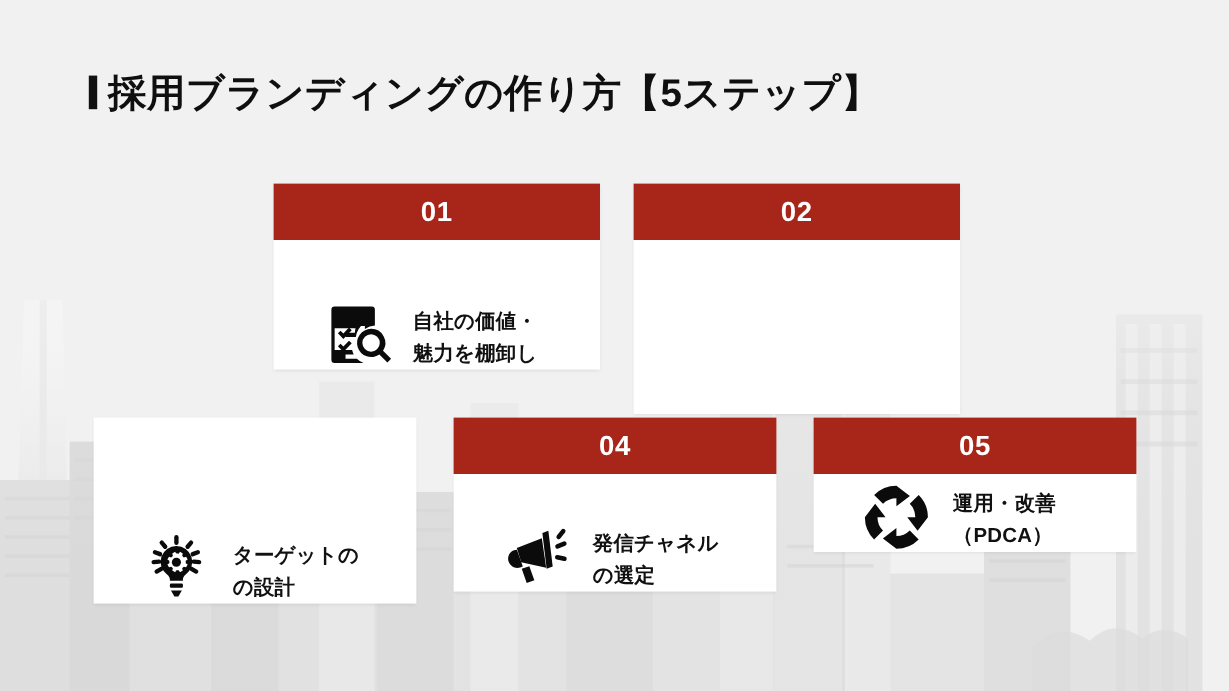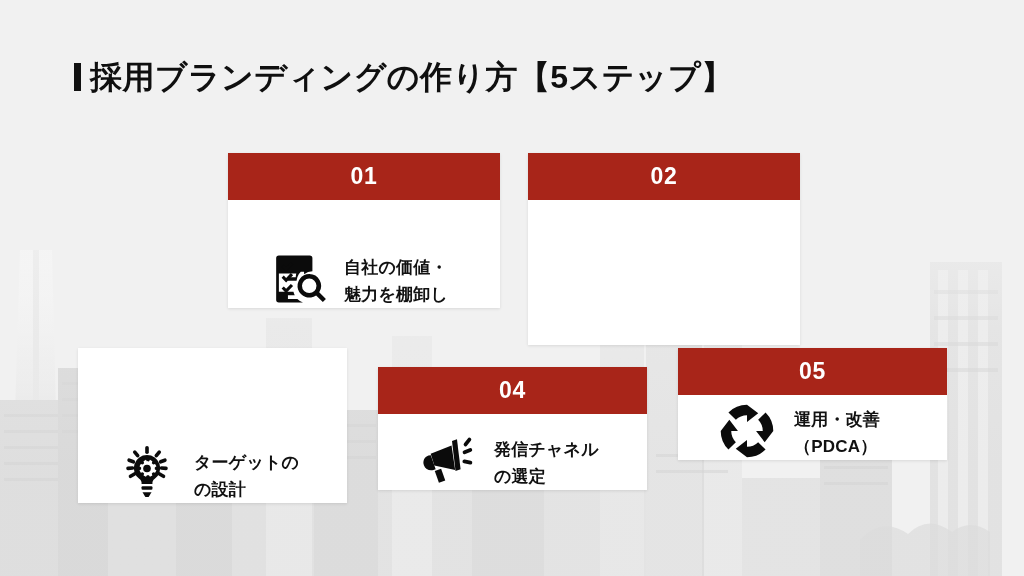--- a/index.html
+++ b/index.html
@@ -112,21 +112,21 @@
     line-height:1.55;
     letter-spacing:0.2px;
     white-space:pre-line;
   }
 
   
   #card-01 { left:228px; top:153px; width:272px; height:155px; }
   #card-02 { left:528px; top:153px; width:272px; height:192px; }
   
   #card-03 { left:78px;  top:348px; width:269px; height:155px; }
-  #card-04 { left:378px; top:348px; width:269px; height:123px;margin-top:19px; }
+  #card-04 { left:378px; top:348px; width:269px; height:145px; }
   #card-05 { left:678px; top:348px; width:269px; height:112px; }
 </style>
 </head>
 <body>
 
 <div id="skyline-backdrop">
   <svg viewBox="0 0 1024 576" preserveAspectRatio="none">
     <defs>
       <linearGradient id="twr" x1="0" y1="0" x2="0" y2="1">
         <stop offset="0%" stop-color="#ffffff"></stop>

